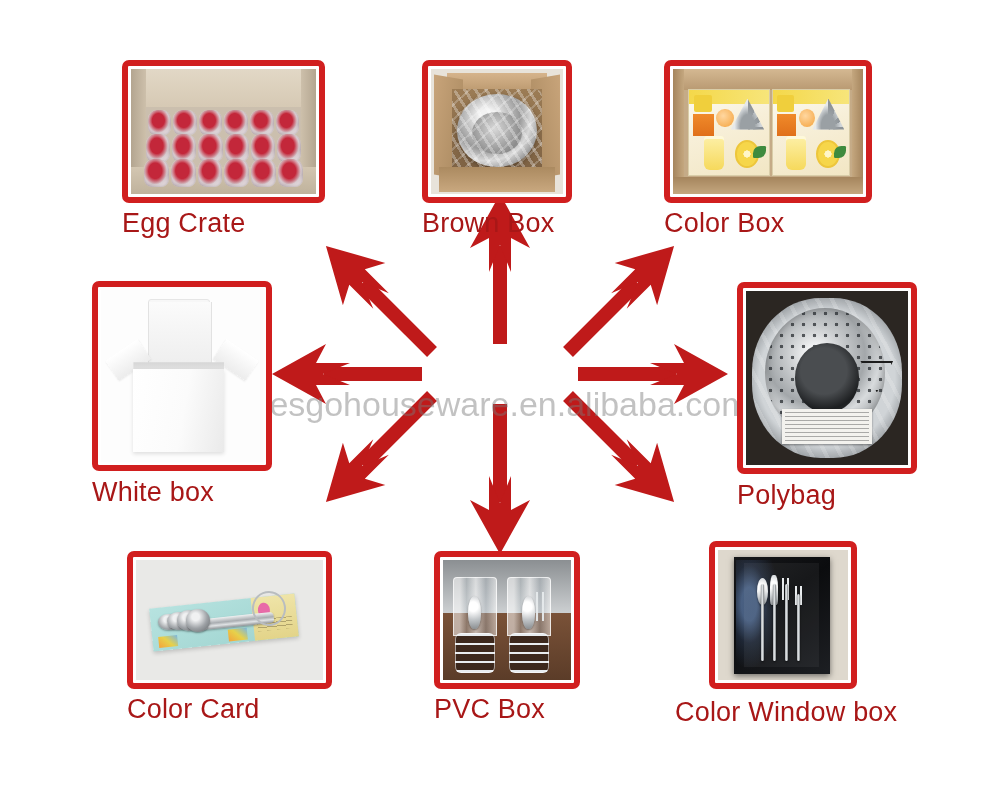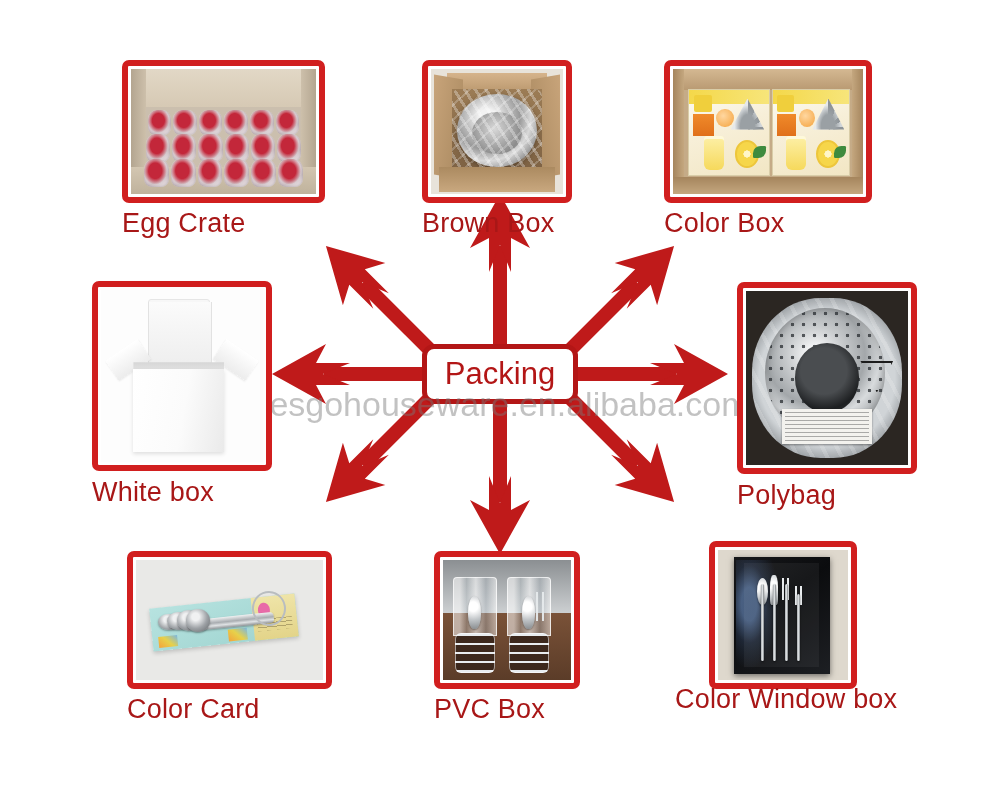--- a/index.html
+++ b/index.html
@@ -491,23 +491,20 @@
 
     <g>
       <use href="#barb-arrow" transform="translate(432,396) rotate(135)"></use>
     </g>
 
     <g>
       <use href="#barb-arrow" transform="translate(568,396) rotate(45)"></use>
     </g>
   </svg>
 
-  <div class="hub" style="left:422px; top:344px; width:156px; height:60px;">
-    <span>Packing</span>
-  </div>
 
   <div class="watermark" style="top:385px;">besgohouseware.en.alibaba.com</div>
 
   <div class="card" style="left:122px; top:60px;">
     <div class="frame" style="width:203px; height:143px;">
       <div class="photo sc-eggcrate">
         <div class="wall-back"></div>
           <div class="wall-l"></div>
           <div class="wall-r"></div>
           <div class="floor"></div>
@@ -673,16 +670,16 @@
           <div class="head h2"></div>
           <div class="tines t1"></div>
           <div class="tines t2"></div>
           <div class="util u1"></div>
           <div class="util u2"></div>
           <div class="util u3"></div>
           <div class="util u4"></div>
         </div>
       </div>
     </div>
-    <div class="caption" style="top:143px; left:-34px; width:216px;">Color Window box</div>
+    <div class="caption" style="top:156px; left:-34px; width:216px;">Color Window box</div>
   </div>
 
 </div>
 
 </body></html>

